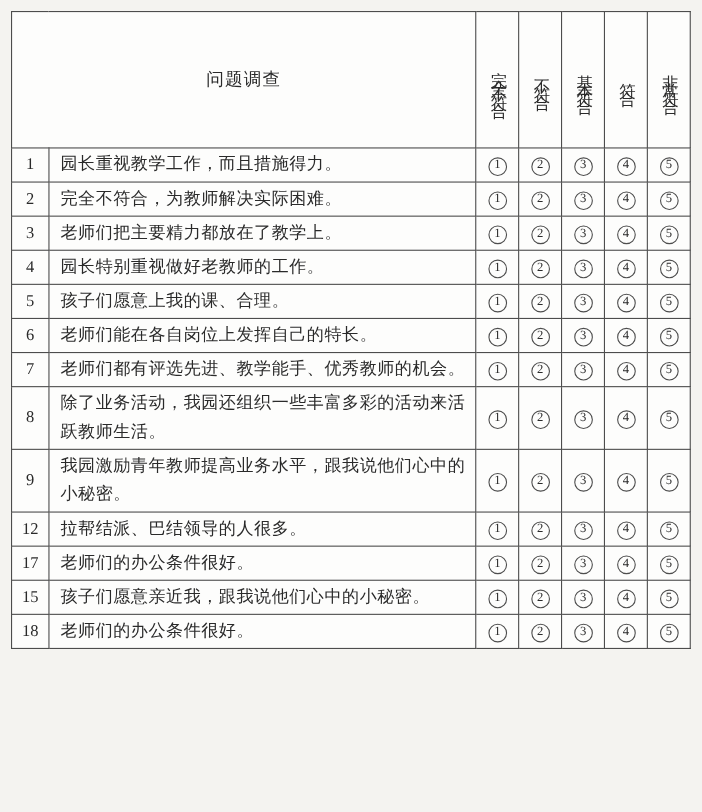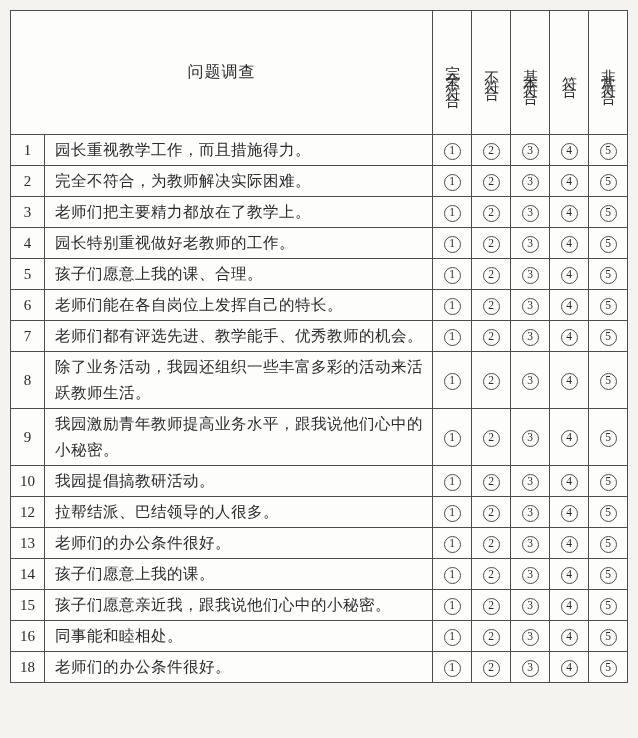--- a/index.html
+++ b/index.html
@@ -198,80 +198,53 @@
   <tr>
     <td class="col-num">9</td>
     <td class="col-q">我园激励青年教师提高业务水平，跟我说他们心中的小秘密。</td>
     <td class="col-opt"><span class="circle">1</span></td>
     <td class="col-opt"><span class="circle">2</span></td>
     <td class="col-opt"><span class="circle">3</span></td>
     <td class="col-opt"><span class="circle">4</span></td>
     <td class="col-opt"><span class="circle">5</span></td>
   </tr>
 
-  <tr>
-    <td class="col-num">10</td>
-    <td class="col-q">我园提倡搞教研活动。</td>
-    <td class="col-opt"><span class="circle">1</span></td>
-    <td class="col-opt"><span class="circle">2</span></td>
-    <td class="col-opt"><span class="circle">3</span></td>
-    <td class="col-opt"><span class="circle">4</span></td>
-    <td class="col-opt"><span class="circle">5</span></td>
-  </tr>
 
 
   <tr>
     <td class="col-num">12</td>
     <td class="col-q">拉帮结派、巴结领导的人很多。</td>
     <td class="col-opt"><span class="circle">1</span></td>
     <td class="col-opt"><span class="circle">2</span></td>
     <td class="col-opt"><span class="circle">3</span></td>
     <td class="col-opt"><span class="circle">4</span></td>
     <td class="col-opt"><span class="circle">5</span></td>
   </tr>
 
   <tr>
-    <td class="col-num">13</td>
+    <td class="col-num">17</td>
     <td class="col-q">老师们的办公条件很好。</td>
     <td class="col-opt"><span class="circle">1</span></td>
     <td class="col-opt"><span class="circle">2</span></td>
     <td class="col-opt"><span class="circle">3</span></td>
     <td class="col-opt"><span class="circle">4</span></td>
     <td class="col-opt"><span class="circle">5</span></td>
   </tr>
 
-  <tr>
-    <td class="col-num">14</td>
-    <td class="col-q">孩子们愿意上我的课。</td>
-    <td class="col-opt"><span class="circle">1</span></td>
-    <td class="col-opt"><span class="circle">2</span></td>
-    <td class="col-opt"><span class="circle">3</span></td>
-    <td class="col-opt"><span class="circle">4</span></td>
-    <td class="col-opt"><span class="circle">5</span></td>
-  </tr>
 
   <tr>
     <td class="col-num">15</td>
     <td class="col-q">孩子们愿意亲近我，跟我说他们心中的小秘密。</td>
     <td class="col-opt"><span class="circle">1</span></td>
     <td class="col-opt"><span class="circle">2</span></td>
     <td class="col-opt"><span class="circle">3</span></td>
     <td class="col-opt"><span class="circle">4</span></td>
     <td class="col-opt"><span class="circle">5</span></td>
   </tr>
 
-  <tr>
-    <td class="col-num">16</td>
-    <td class="col-q">同事能和睦相处。</td>
-    <td class="col-opt"><span class="circle">1</span></td>
-    <td class="col-opt"><span class="circle">2</span></td>
-    <td class="col-opt"><span class="circle">3</span></td>
-    <td class="col-opt"><span class="circle">4</span></td>
-    <td class="col-opt"><span class="circle">5</span></td>
-  </tr>
 
 
   <tr>
     <td class="col-num">18</td>
     <td class="col-q">老师们的办公条件很好。</td>
     <td class="col-opt"><span class="circle">1</span></td>
     <td class="col-opt"><span class="circle">2</span></td>
     <td class="col-opt"><span class="circle">3</span></td>
     <td class="col-opt"><span class="circle">4</span></td>
     <td class="col-opt"><span class="circle">5</span></td>

